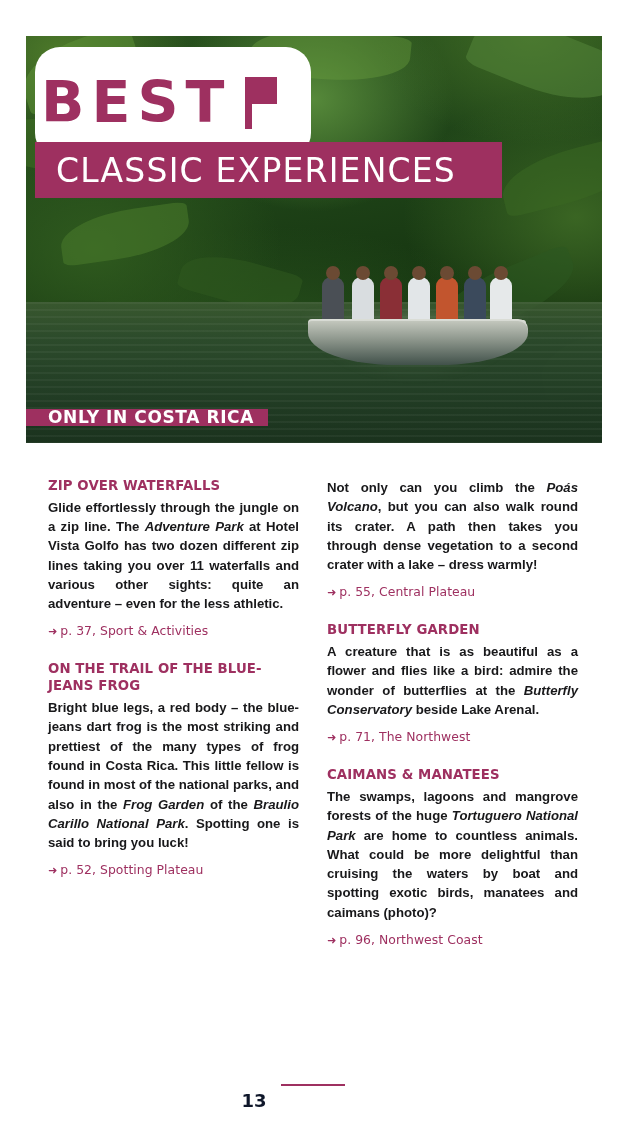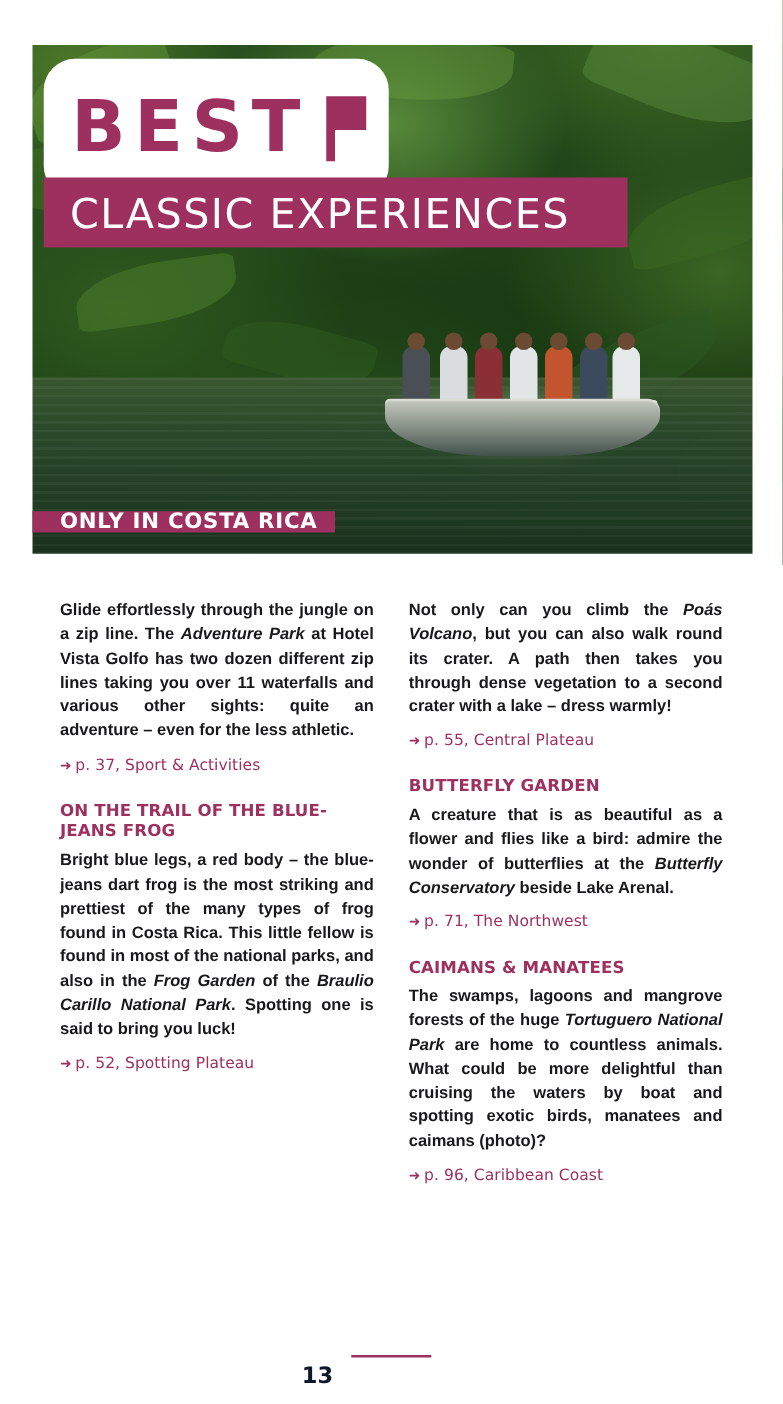--- a/index.html
+++ b/index.html
@@ -148,21 +148,21 @@
   
   .best-block {
     position: absolute;
     left: 35px;
     top: 47px;
     width: 276px;
     height: 111px;
     background: #ffffff;
     display: flex;
     align-items: center;
-    padding-left: 22px;
+    padding-left: 6px;
     box-sizing: border-box;
     border-radius: 25px;
   }
   .best-text {
     font-family: "DejaVu Sans", sans-serif;
     font-weight: bold;
     font-size: 57px;
     letter-spacing: 7px;
     color: #9e3060;
     line-height: 1;
@@ -350,20 +350,21 @@
   <span class="classic-text">CLASSIC EXPERIENCES</span>
 </div>
 
 <div class="onlyin-block">
   <span class="onlyin-text">ONLY IN COSTA RICA</span>
 </div>
 
 <div class="columns">
   <div class="col">
     <div class="entry">
+      <h3 class="entry-title">ZIP OVER WATERFALLS</h3>
       <p class="entry-body">Glide effortlessly through the jungle on a zip line. The <em>Adventure Park</em> at Hotel Vista Golfo has two dozen different zip lines taking you over 11 waterfalls and various other sights: quite an adventure – even for the less athletic.</p>
       <span class="ref"><span class="arrow">➜</span><span>p. 37, Sport &amp; Activities</span></span>
     </div>
     <div class="entry">
       <h3 class="entry-title">ON THE TRAIL OF THE BLUE-JEANS FROG</h3>
       <p class="entry-body">Bright blue legs, a red body – the blue-jeans dart frog is the most striking and prettiest of the many types of frog found in Costa Rica. This little fellow is found in most of the national parks, and also in the <em>Frog Garden</em> of the <em>Braulio Carillo National Park</em>. Spotting one is said to bring you luck!</p>
       <span class="ref"><span class="arrow">➜</span><span>p. 52, Spotting Plateau</span></span>
     </div>
   </div>
 
@@ -373,19 +374,19 @@
       <span class="ref"><span class="arrow">➜</span><span>p. 55, Central Plateau</span></span>
     </div>
     <div class="entry">
       <h3 class="entry-title">BUTTERFLY GARDEN</h3>
       <p class="entry-body">A creature that is as beautiful as a flower and flies like a bird: admire the wonder of butterflies at the <em>Butterfly Conservatory</em> beside Lake Arenal.</p>
       <span class="ref"><span class="arrow">➜</span><span>p. 71, The Northwest</span></span>
     </div>
     <div class="entry">
       <h3 class="entry-title">CAIMANS &amp; MANATEES</h3>
       <p class="entry-body">The swamps, lagoons and mangrove forests of the huge <em>Tortuguero National Park</em> are home to countless animals. What could be more delightful than cruising the waters by boat and spotting exotic birds, manatees and caimans (photo)?</p>
-      <span class="ref"><span class="arrow">➜</span><span>p. 96, Caribbean Coast</span></span>
+      <span class="ref"><span class="arrow">➜</span><span>p. 96, Northwest Coast</span></span>
     </div>
   </div>
 </div>
 
 <div class="footer-rule"></div>
 <div class="page-num">13</div>
 
 </body></html>

